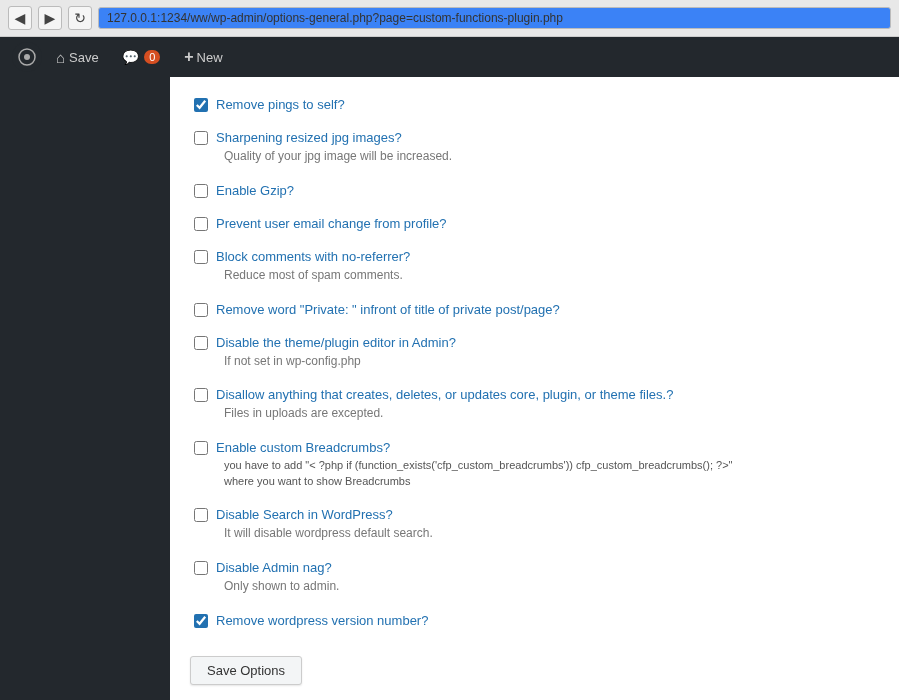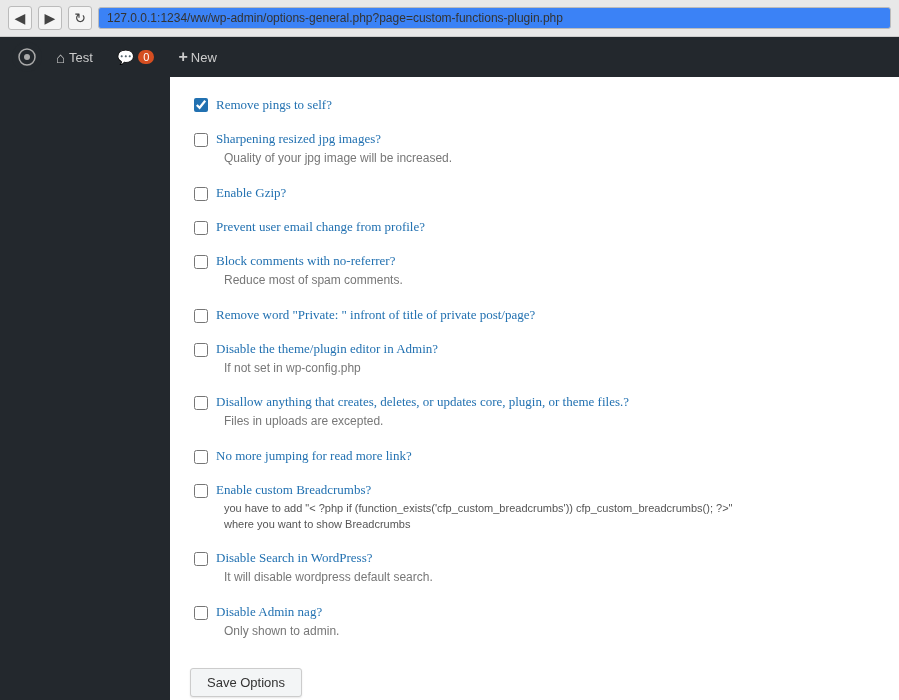--- a/index.html
+++ b/index.html
@@ -121,21 +121,20 @@
       margin-top: 1px;
       flex-shrink: 0;
       cursor: pointer;
       accent-color: #2271b1;
     }
 
     .option-label {
       color: #2271b1;
       font-size: 13px;
       cursor: pointer;
-      font-family: Liberation Serif, serif;
     }
 
     .option-description {
       margin-left: 30px;
       color: #777;
       font-size: 12px;
       line-height: 1.4;
     }
 
     .option-description.code-style {
@@ -181,21 +180,21 @@
 
 <div class="wp-admin-bar">
   <div class="wp-logo">
     <svg width="18" height="18" viewBox="0 0 18 18" fill="none">
       <circle cx="9" cy="9" r="8" stroke="#aaa" stroke-width="1.5"></circle>
       <circle cx="9" cy="9" r="3" fill="#aaa"></circle>
     </svg>
   </div>
   <div class="adminbar-item">
     <span style="font-size:15px;">⌂</span>
-    <span>Test</span>
+    <span>Save</span>
   </div>
   <div class="adminbar-item">
     <span style="font-size:14px;">💬</span>
     <span class="comment-count">0</span>
   </div>
   <div class="adminbar-item adminbar-new">
     <span class="plus">+</span>
     <span>New</span>
   </div>
 </div>
@@ -262,26 +261,20 @@
       </div>
 
       <div class="option-item">
         <div class="option-label-row">
           <input type="checkbox" class="option-checkbox" style="">
           <label class="option-label">Disallow anything that creates, deletes, or updates core, plugin, or theme files.?</label>
         </div>
         <div class="option-description">Files in uploads are excepted.</div>
       </div>
 
-      <div class="option-item">
-        <div class="option-label-row">
-          <input type="checkbox" class="option-checkbox" style="">
-          <label class="option-label">No more jumping for read more link?</label>
-        </div>
-      </div>
 
       <div class="option-item">
         <div class="option-label-row">
           <input type="checkbox" class="option-checkbox" style="">
           <label class="option-label">Enable custom Breadcrumbs?</label>
         </div>
         <div class="option-description code-style">you have to add "&lt; ?php if (function_exists('cfp_custom_breadcrumbs')) cfp_custom_breadcrumbs(); ?&gt;"</div>
         <div class="option-description code-style">where you want to show Breadcrumbs</div>
       </div>
 
@@ -294,18 +287,24 @@
       </div>
 
       <div class="option-item">
         <div class="option-label-row">
           <input type="checkbox" class="option-checkbox" style="">
           <label class="option-label">Disable Admin nag?</label>
         </div>
         <div class="option-description">Only shown to admin.</div>
       </div>
 
+      <div class="option-item">
+        <div class="option-label-row">
+          <input type="checkbox" class="option-checkbox" checked="" style="">
+          <label class="option-label">Remove wordpress version number?</label>
+        </div>
+      </div>
 
       <button class="save-button">Save Options</button>
 
     </div>
   </div>
 </div>
 
 </body></html>

